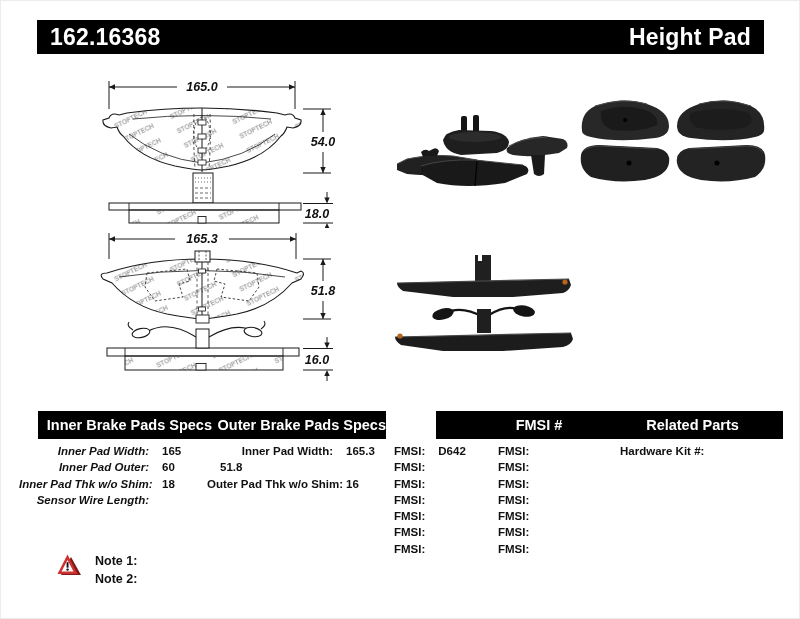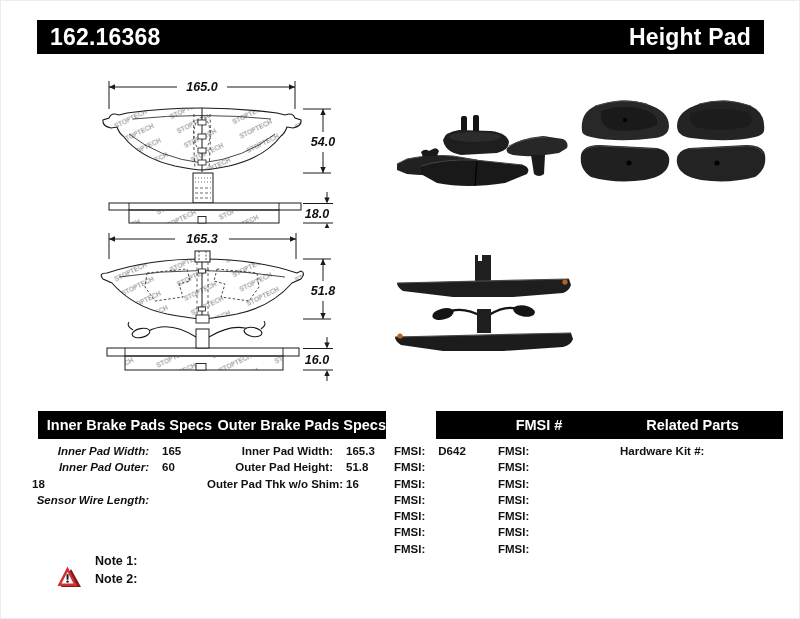--- a/index.html
+++ b/index.html
@@ -30,21 +30,21 @@
   .spec-row{display:flex;height:16.3px;line-height:16.3px;white-space:nowrap;}
   .spec-label{display:inline-block;text-align:right;}
   .spec-value{margin-left:13px;}
   #rows-inner{left:18px;} #rows-inner .spec-label{width:130px;font-style:italic;}
   #rows-outer{left:206px;} #rows-outer .spec-label{width:126px;}
   #rows-fmsi1{left:393px;}
   #rows-fmsi2{left:497px;}
   #rows-related{left:619px;}
   #rows-fmsi1 .spec-label,#rows-fmsi2 .spec-label,#rows-related .spec-label{width:auto;text-align:left;}
   
-  .notes{position:absolute;left:55px;top:551px;display:flex;align-items:flex-end;}
+  .notes{position:absolute;left:55px;top:551px;display:flex;align-items:flex-start;}
   .note-lines{margin-left:14px;font-size:12.5px;font-weight:bold;}
   .note-line{height:18px;line-height:18px;}
   
   .abs{position:absolute;}
   svg text.dim{font-family:"Liberation Sans",sans-serif;font-style:italic;font-weight:bold;font-size:12.5px;fill:#111;}
 </style>
 </head>
 <body>
 
 <div class="page">
@@ -256,35 +256,35 @@
   <div class="rows" id="rows-inner">
     <div class="spec-row">
       <span class="spec-label">Inner Pad Width:</span>
       <span class="spec-value">165</span>
     </div>
     <div class="spec-row">
       <span class="spec-label">Inner Pad Outer:</span>
       <span class="spec-value">60</span>
     </div>
     <div class="spec-row">
+      <span class="spec-label">Inner Pad Thk w/o Shim:</span>
       <span class="spec-value">18</span>
     </div>
     <div class="spec-row">
       <span class="spec-label">Sensor Wire Length:</span>
       <span class="spec-value"></span>
     </div>
   </div>
 
   <div class="rows" id="rows-outer">
     <div class="spec-row">
       <span class="spec-label">Inner Pad Width:</span>
       <span class="spec-value">165.3</span>
     </div>
     <div class="spec-row">
-      <span class="spec-label">Outer Pad Height:</span>
       <span class="spec-value">51.8</span>
     </div>
     <div class="spec-row">
       <span class="spec-label">Outer Pad Thk w/o Shim:</span>
       <span class="spec-value">16</span>
     </div>
   </div>
 
   <div class="rows" id="rows-fmsi1">
     <div class="spec-row">

